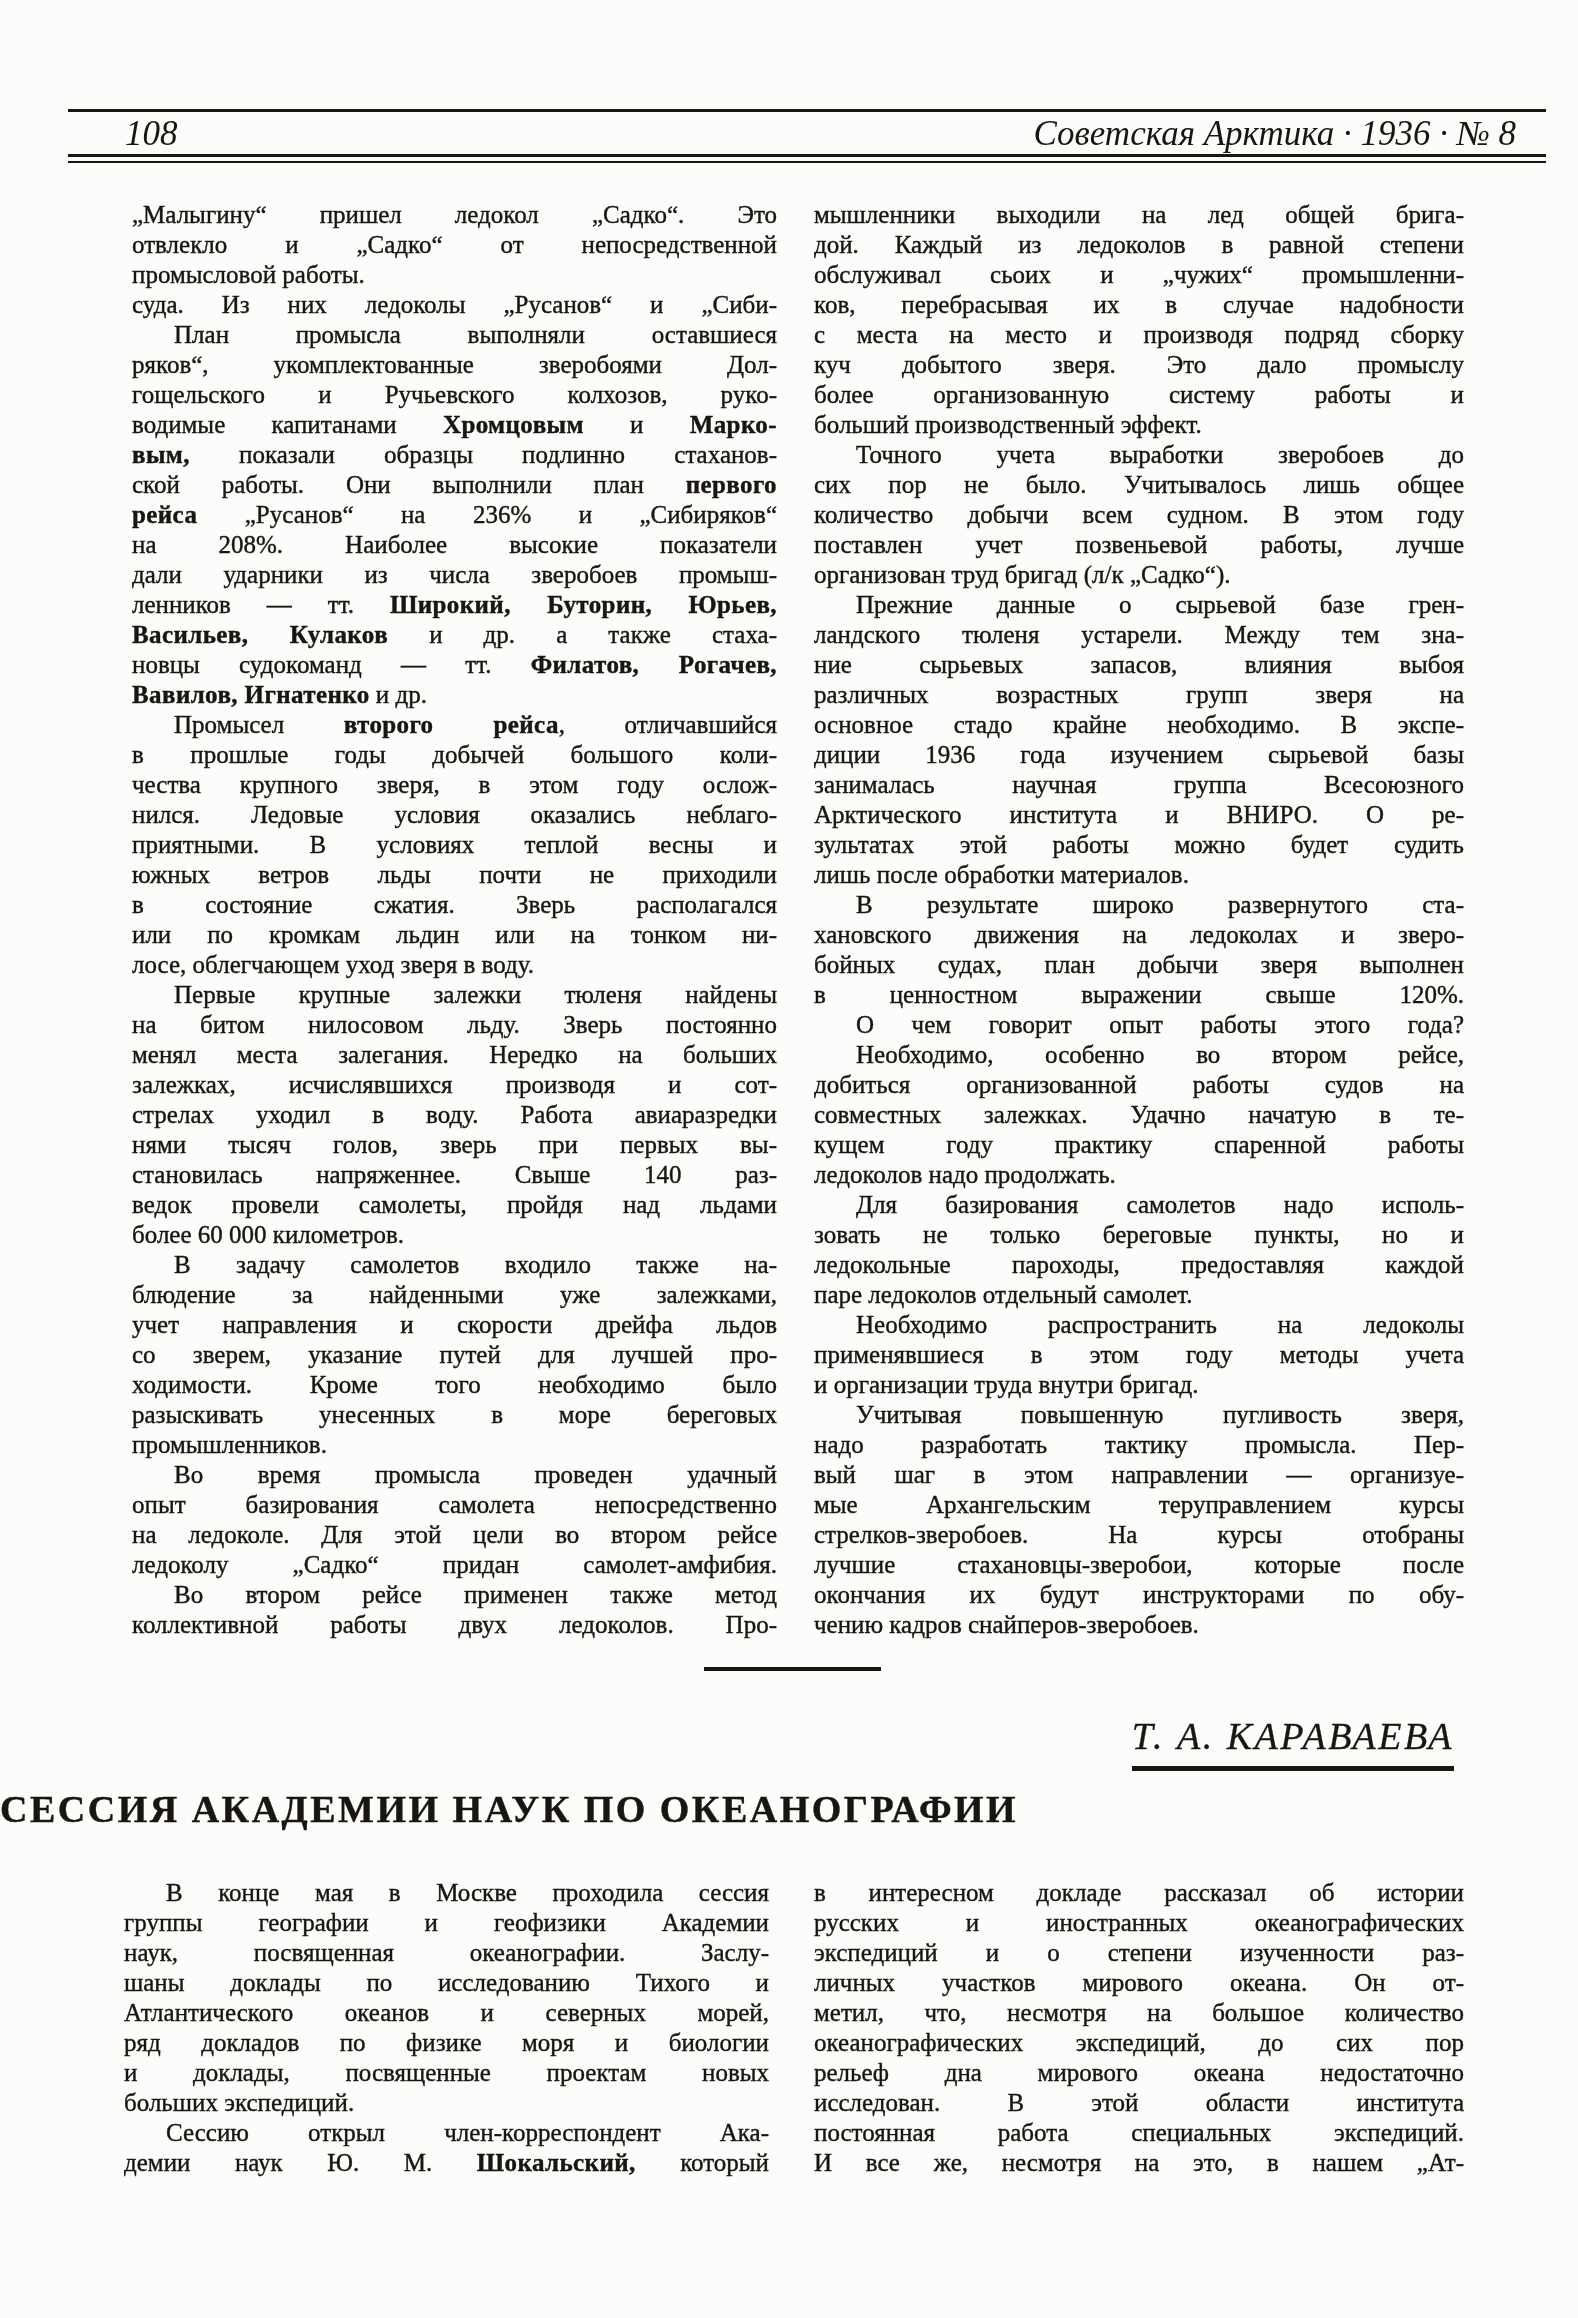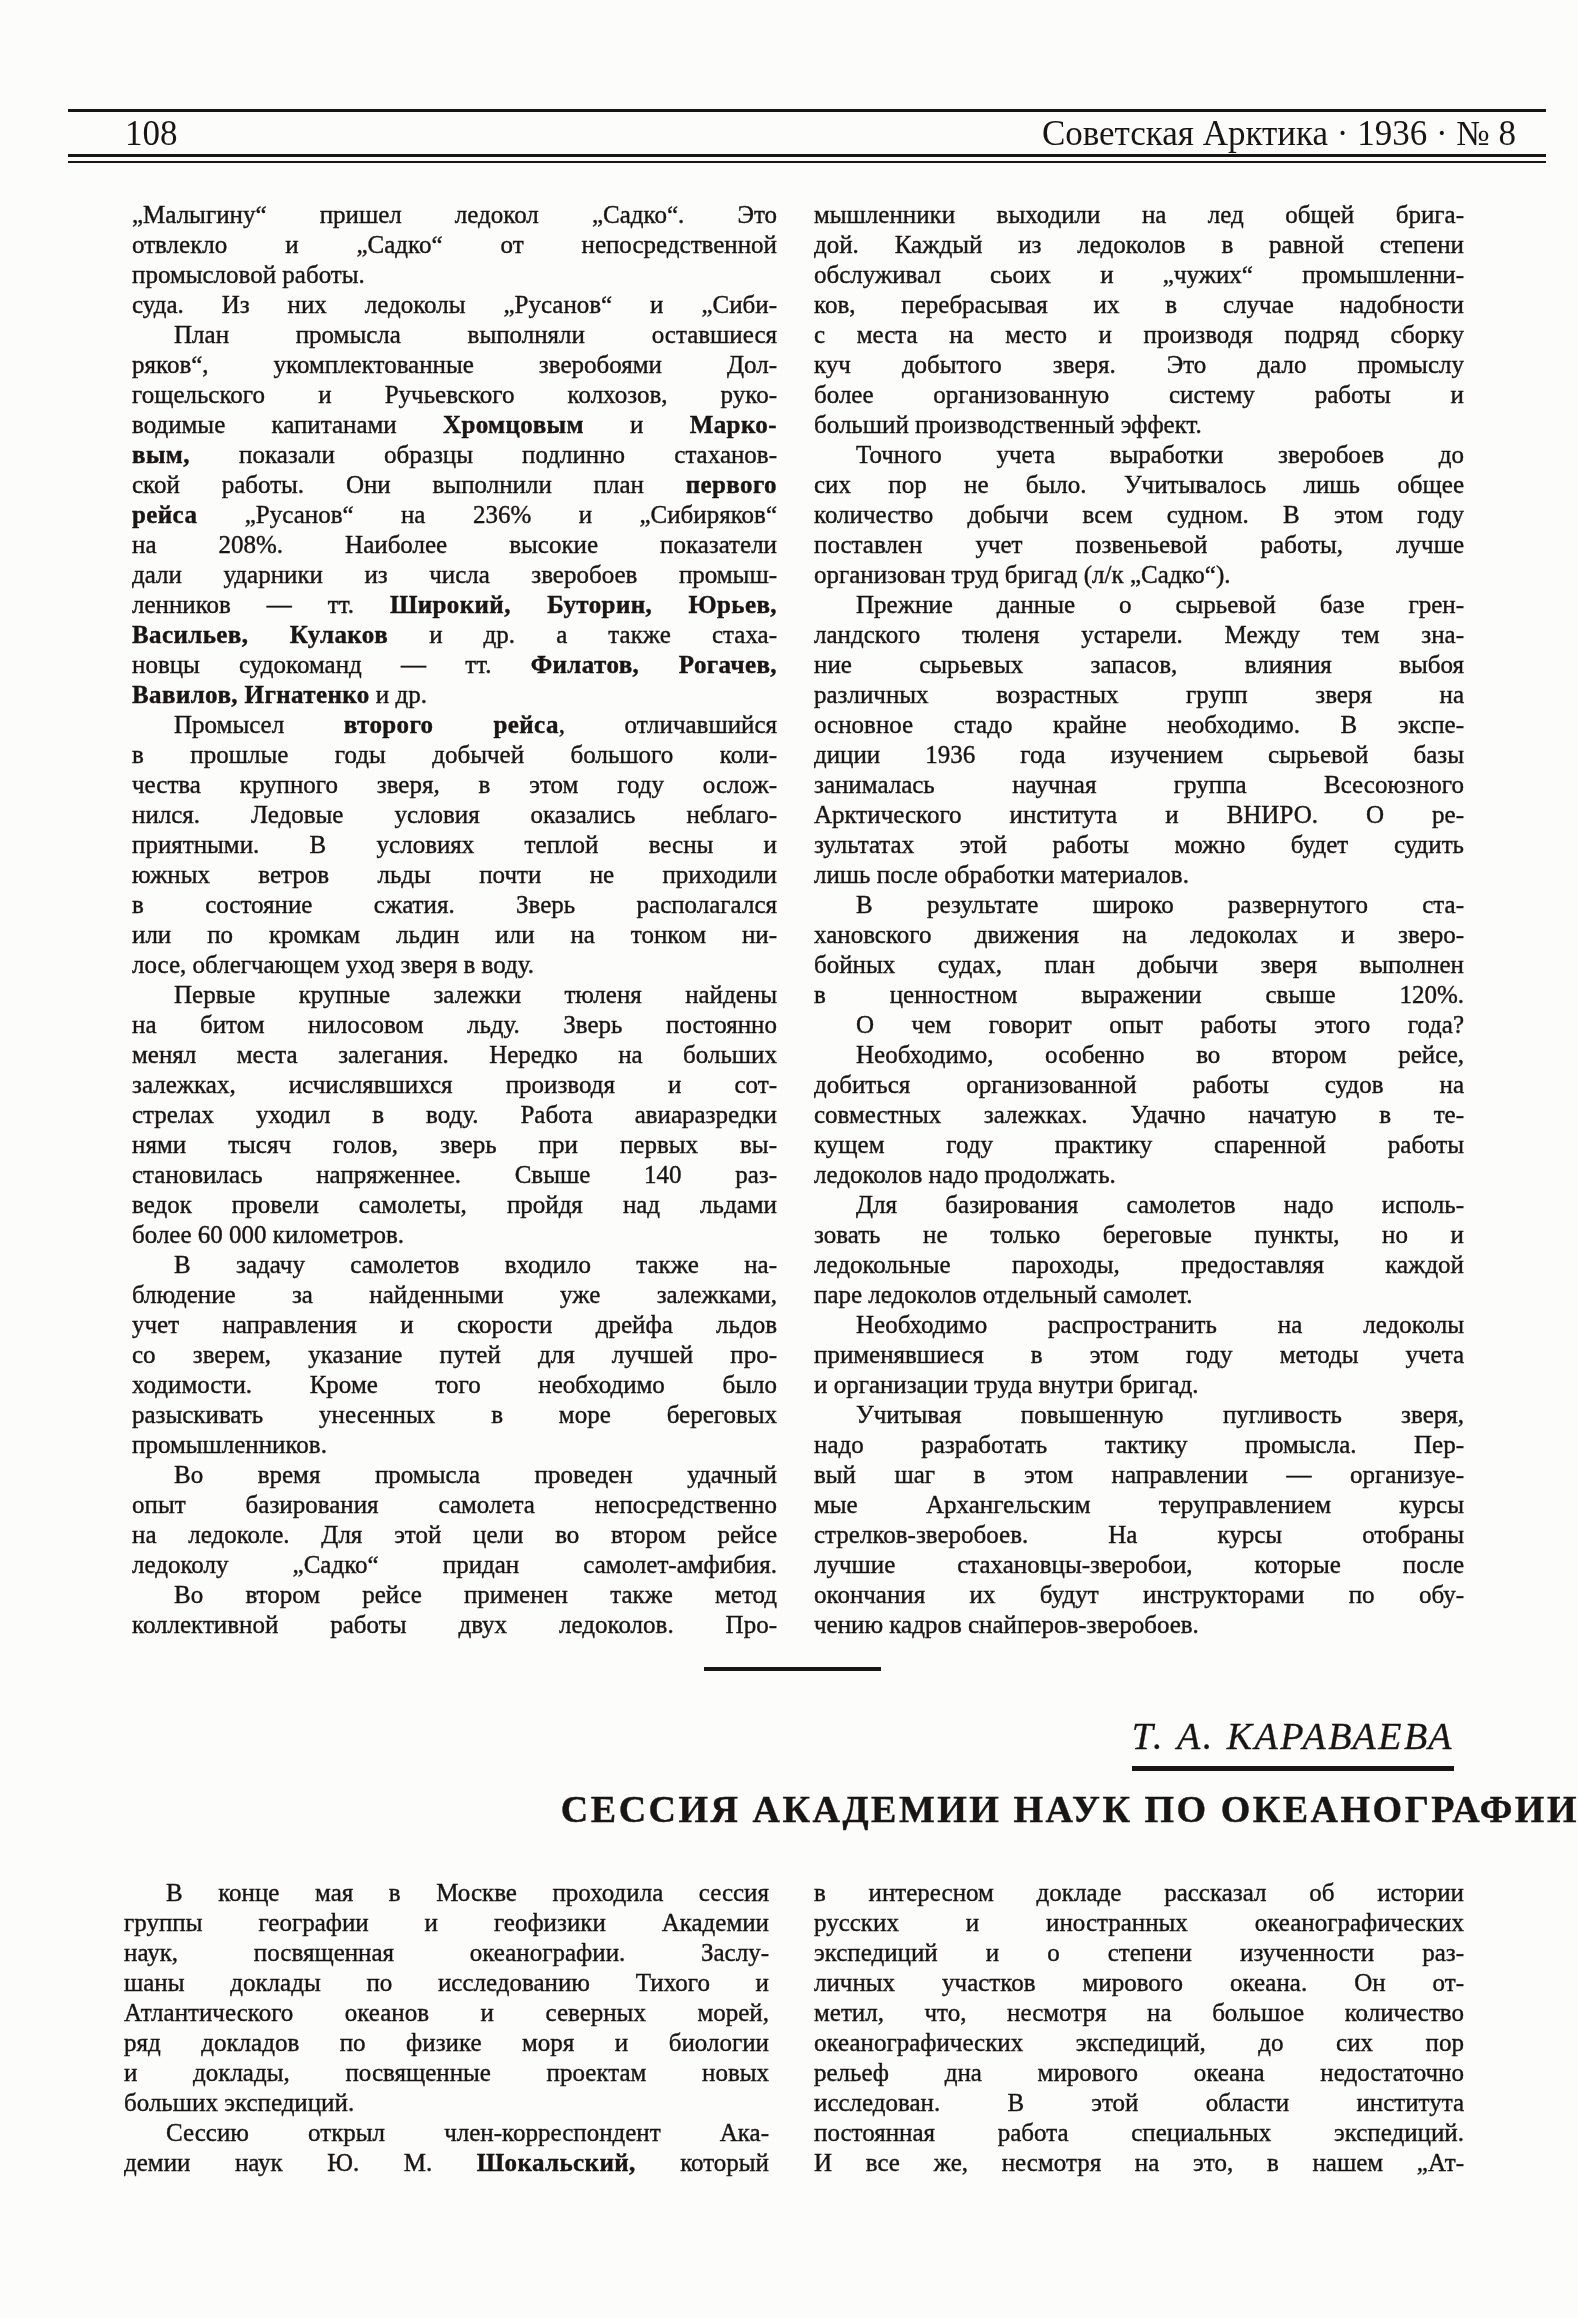--- a/index.html
+++ b/index.html
@@ -16,21 +16,21 @@
     overflow: hidden;
   }
   
   .rule-top {
     position: absolute; left: 68px; top: 109px;
     width: 1478px; height: 3.3px; background: #181512;
   }
   .running-head {
     position: absolute; left: 125px; top: 115px; width: 1391px;
     display: flex; justify-content: space-between; align-items: baseline;
-    font-size: 35px; line-height: 38px;
+    font-style: italic; font-size: 35px; line-height: 38px;
   }
   .rule-double {
     position: absolute; left: 68px; top: 154px; width: 1478px;
     height: 4.2px;
     border-top: 3.3px solid #181512;
     border-bottom: 2.5px solid #181512;
   }
   
   .col {
     position: absolute;
@@ -55,21 +55,21 @@
     width: 177px; height: 4.2px; background: #181512;
   }
   .signature {
     position: absolute; top: 1714px; right: 125px;
     font-style: italic; font-size: 38px; letter-spacing: 2.5px;
     padding-bottom: 8.4px; border-bottom: 5px solid #181512;
     -webkit-text-stroke: 0.3px #181512;
   }
   .article2-title {
     position: absolute; left: 0; top: 1787px; width: 1579px;
-    text-align: right; font-weight: bold;
+    text-align: left; font-weight: bold;
     font-size: 38px; letter-spacing: 2.5px;
     -webkit-text-stroke: 0.4px #181512;
   }
 </style>
 </head>
 <body>
 
 <div class="page">
 
   <div class="rule-top"></div>

